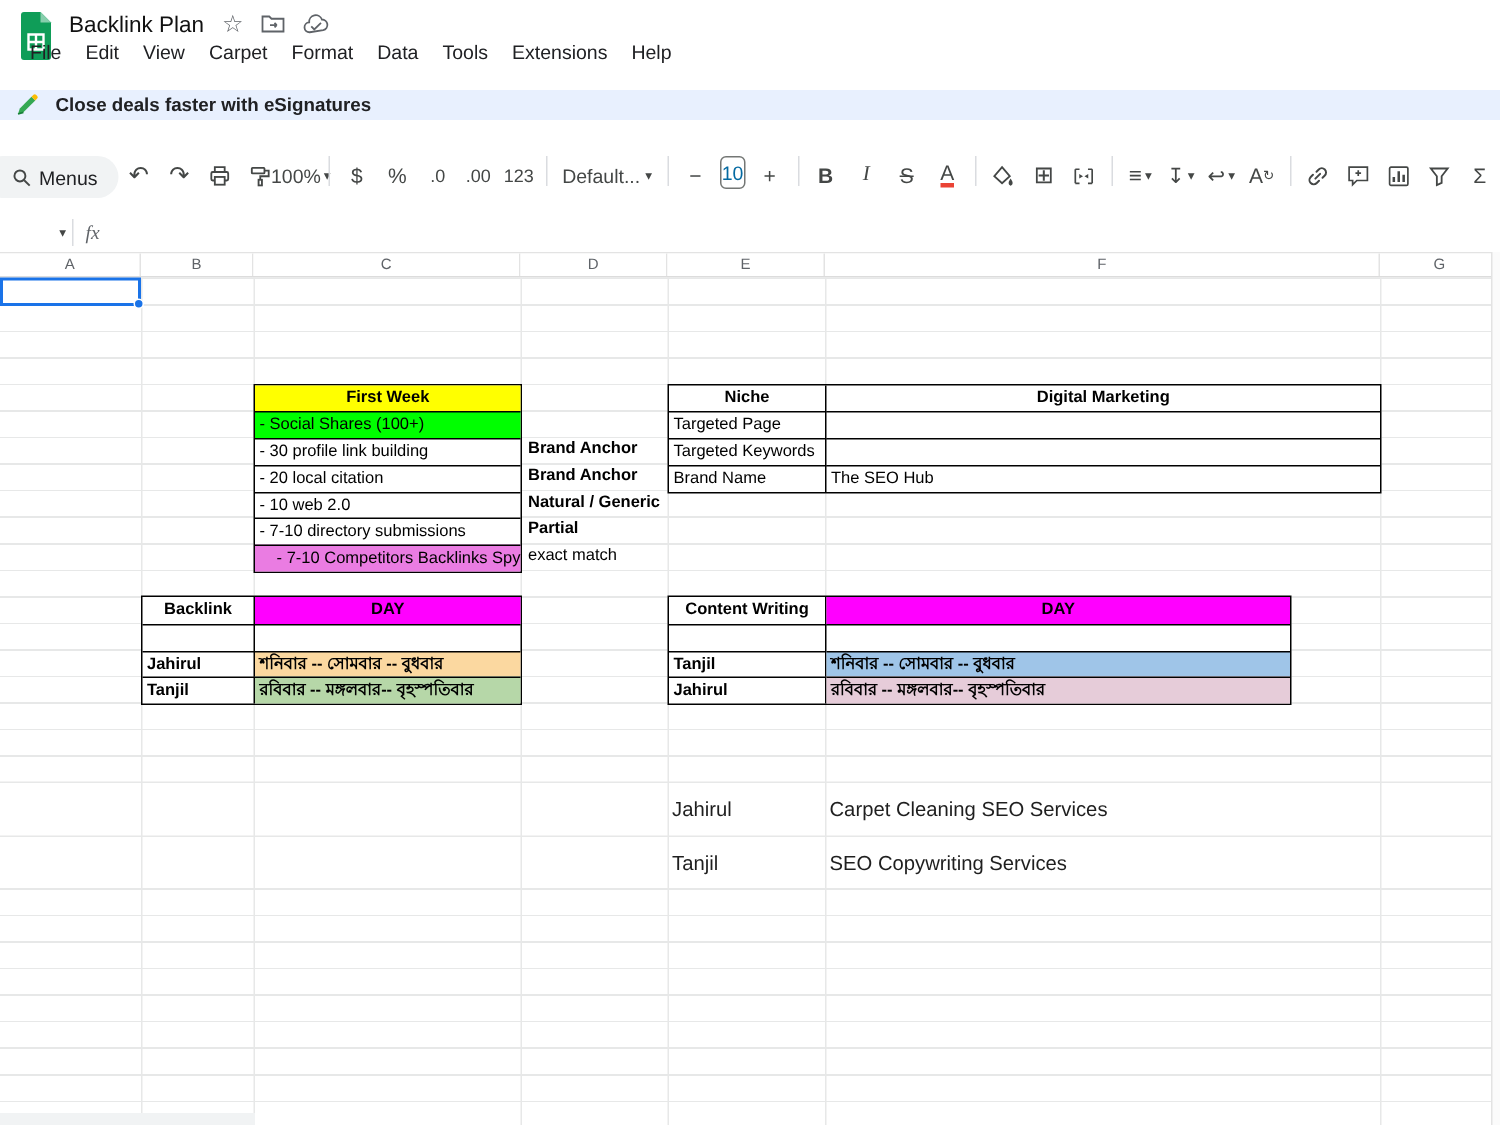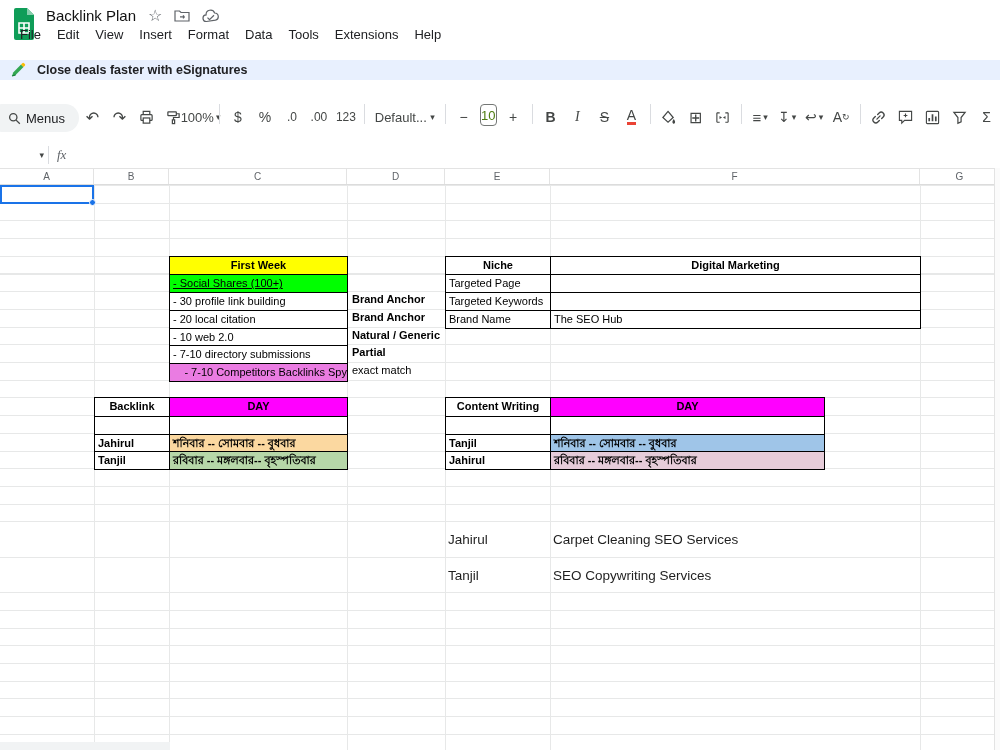--- a/index.html
+++ b/index.html
@@ -28,21 +28,21 @@
   .menus-pill { display:flex; align-items:center; gap:5px; background:#f1f3f4; border-radius:16px;
                 height:28px; padding:0 14px 0 20px; margin-left:-12px; font-size:13px; color:#202124; }
   .tb { min-width:25px; height:26px; display:flex; align-items:center; justify-content:center;
         color:#444746; font-size:14px; border-radius:4px; margin:0 1px; cursor:default; }
   .tb svg { display:block; }
   .sep { width:1px; height:20px; background:#dadce0; margin:0 5px; }
   .caret { font-size:9px; color:#444746; margin-left:2px; }
   .zoom { font-size:13px; }
   .fontname { font-size:13px; min-width:68px; justify-content:flex-start; padding:0 4px; }
   .sizebox { width:28px; height:22px; border:1px solid #747775; border-radius:4px; font-size:13px;
-             display:flex; align-items:center; justify-content:center; color:#4d7c0f; margin:0 3px; }
+             display:flex; align-items:center; justify-content:center; color:#0369a1; margin:0 3px; }
   .fmt-b { font-weight:bold; }
   .fmt-i { font-style:italic; font-family:"Liberation Serif", serif; }
   .fmt-s { text-decoration:line-through; }
   .fmt-a { border-bottom:3px solid #ea4335; line-height:13px; }
   .rot small { font-size:9px; vertical-align:super; }
   
   .fbar { position:absolute; top:142px; left:0; right:0; height:26px; background:#fff;
           display:flex; align-items:center; }
   .namebox { width:44px; height:22px; font-size:12px; color:#202124; padding-left:8px;
              display:flex; align-items:center; }
@@ -81,21 +81,21 @@
   .a-proj { left:553px; }
   
   .selcell { position:absolute; left:0; top:0; width:94px; height:18.7px; border:2px solid #1a73e8; }
   .fillhandle { position:absolute; right:-4px; bottom:-4px; width:7px; height:7px; border-radius:50%;
                 background:#1a73e8; border:1px solid #fff; }
   
   .scrollbar { position:absolute; top:168px; right:0; bottom:0; width:6px; background:#fbfbfb;
                border-left:1px solid #e3e3e3; }
   .tabstub { position:absolute; left:0; bottom:0; width:170px; height:8px; background:#f1f3f4; }
   
-  .bg-yellow { background:#ffff00; } .bg-green { background:#00ff00;text-decoration:underline; } .bg-magenta { background:#ff00ff; }
+  .bg-yellow { background:#ffff00; } .bg-green { background:#00ff00; } .bg-magenta { background:#ff00ff; }
   .bg-pink { background:#ea7ce2;text-align:right; } .bg-orange { background:#fbd8a0; } .bg-lgreen { background:#b6d7a8; }
   .bg-lblue { background:#9fc5e8; } .bg-mauve { background:#e6ccd9; }
 </style>
 </head>
 <body>
 
 <div class="app">
 
   <div class="header">
     <svg class="logo" viewBox="0 0 26 34">
@@ -117,21 +117,21 @@
         <svg width="18" height="14" viewBox="0 0 18 14" fill="none" stroke="#5f6368" stroke-width="1.2">
           <path d="M4.5 12.5a3.3 3.3 0 0 1-.4-6.6A4.4 4.4 0 0 1 12.6 4a3.6 3.6 0 0 1 .9 7.1z"></path>
           <path d="M5.5 8.6l2 2L12 6.3"></path>
         </svg>
       </span>
     </div>
     <nav class="menubar">
       <span>File</span>
       <span>Edit</span>
       <span>View</span>
-      <span>Insert</span>
+      <span>Carpet</span>
       <span>Format</span>
       <span>Data</span>
       <span>Tools</span>
       <span>Extensions</span>
       <span>Help</span>
     </nav>
   </div>
 
   <div class="banner">
     <svg class="b-ic" viewBox="0 0 20 20">
@@ -325,21 +325,21 @@
         <div class="c1 g-first ctr bold">Backlink</div>
         <div class="g-first ctr bold bg-magenta">DAY</div>
         <div class="c1"></div>
         <div></div>
         <div class="c1 bold">Jahirul</div>
         <div class="bold bg-orange">শনিবার -- সোমবার -- বুধবার</div>
         <div class="c1 bold">Tanjil</div>
         <div class="bold bg-lgreen">রবিবার -- মঙ্গলবার-- বৃহস্পতিবার</div>
       </div>
 
-      <div class="sbox tgrid" style="left:445px; top:212.4px; width:380px; grid-template-columns:105px 1fr;">
+      <div class="sbox tgrid" style="left:445px; top:212.4px; width:416px; grid-template-columns:105px 1fr;">
         <div class="c1 g-first ctr bold">Content Writing</div>
         <div class="g-first ctr bold bg-magenta">DAY</div>
         <div class="c1"></div>
         <div></div>
         <div class="c1 bold">Tanjil</div>
         <div class="bold bg-lblue">শনিবার -- সোমবার -- বুধবার</div>
         <div class="c1 bold">Jahirul</div>
         <div class="bold bg-mauve">রবিবার -- মঙ্গলবার-- বৃহস্পতিবার</div>
       </div>
 

